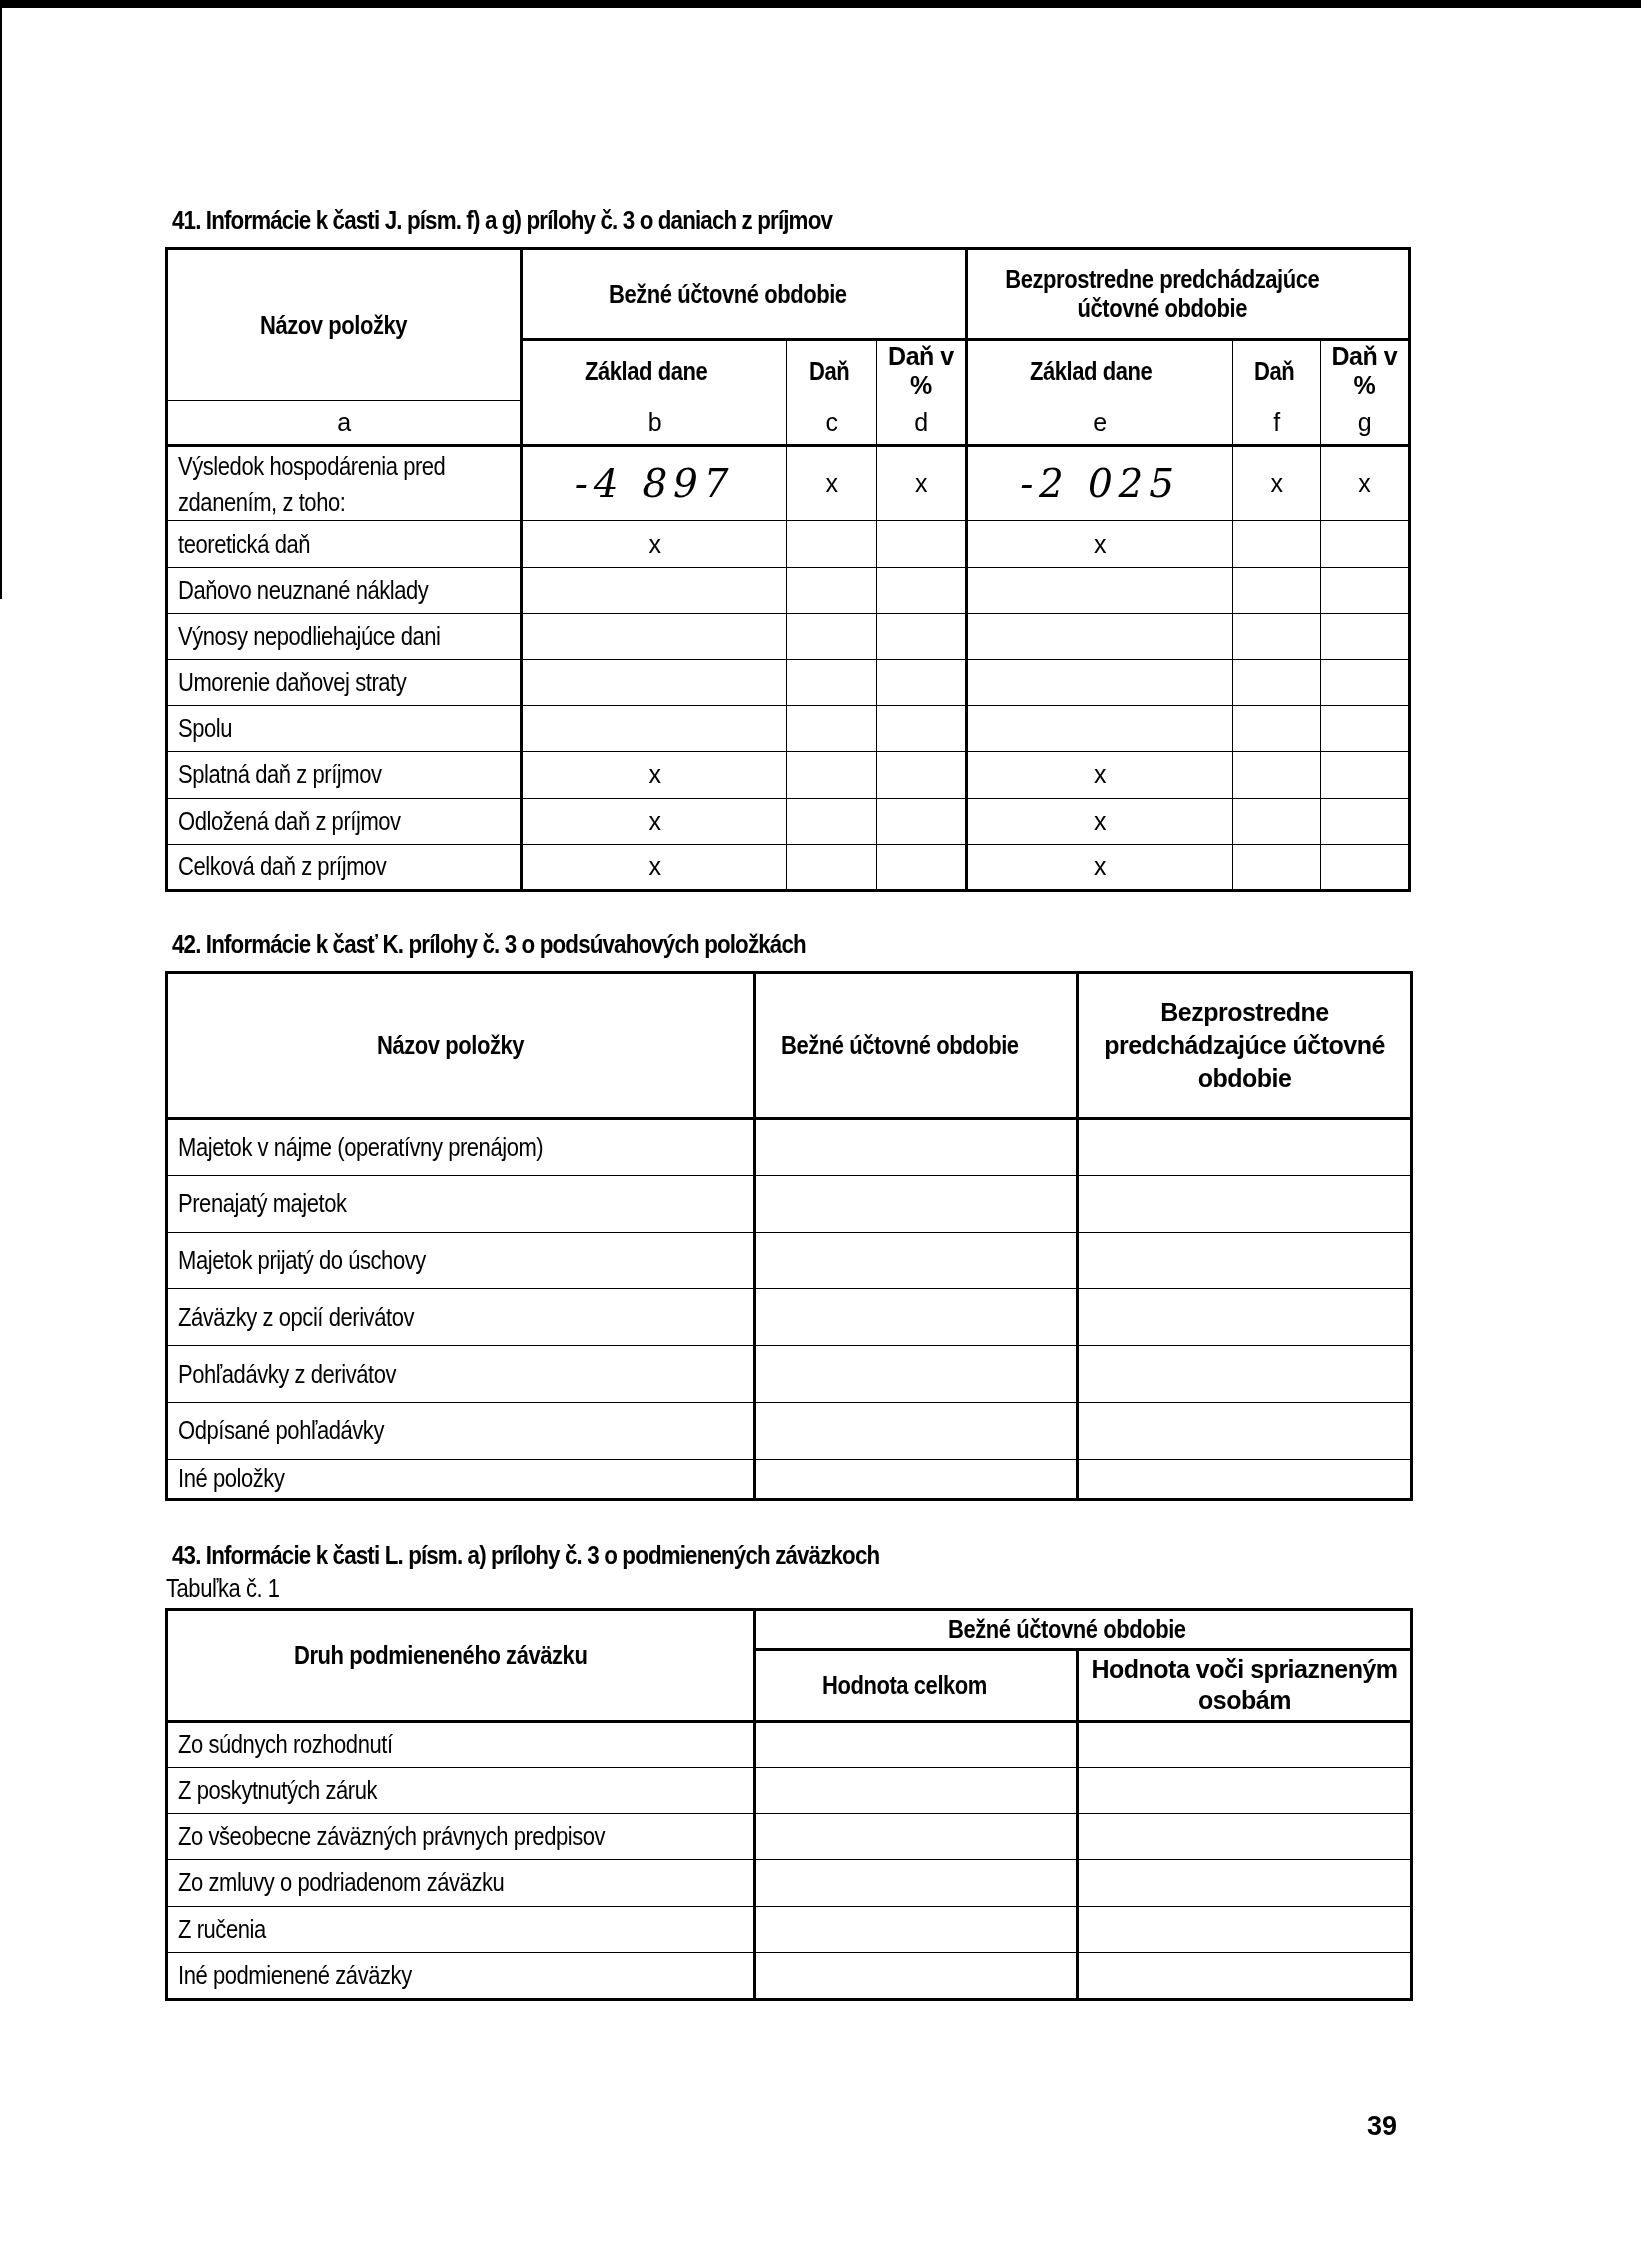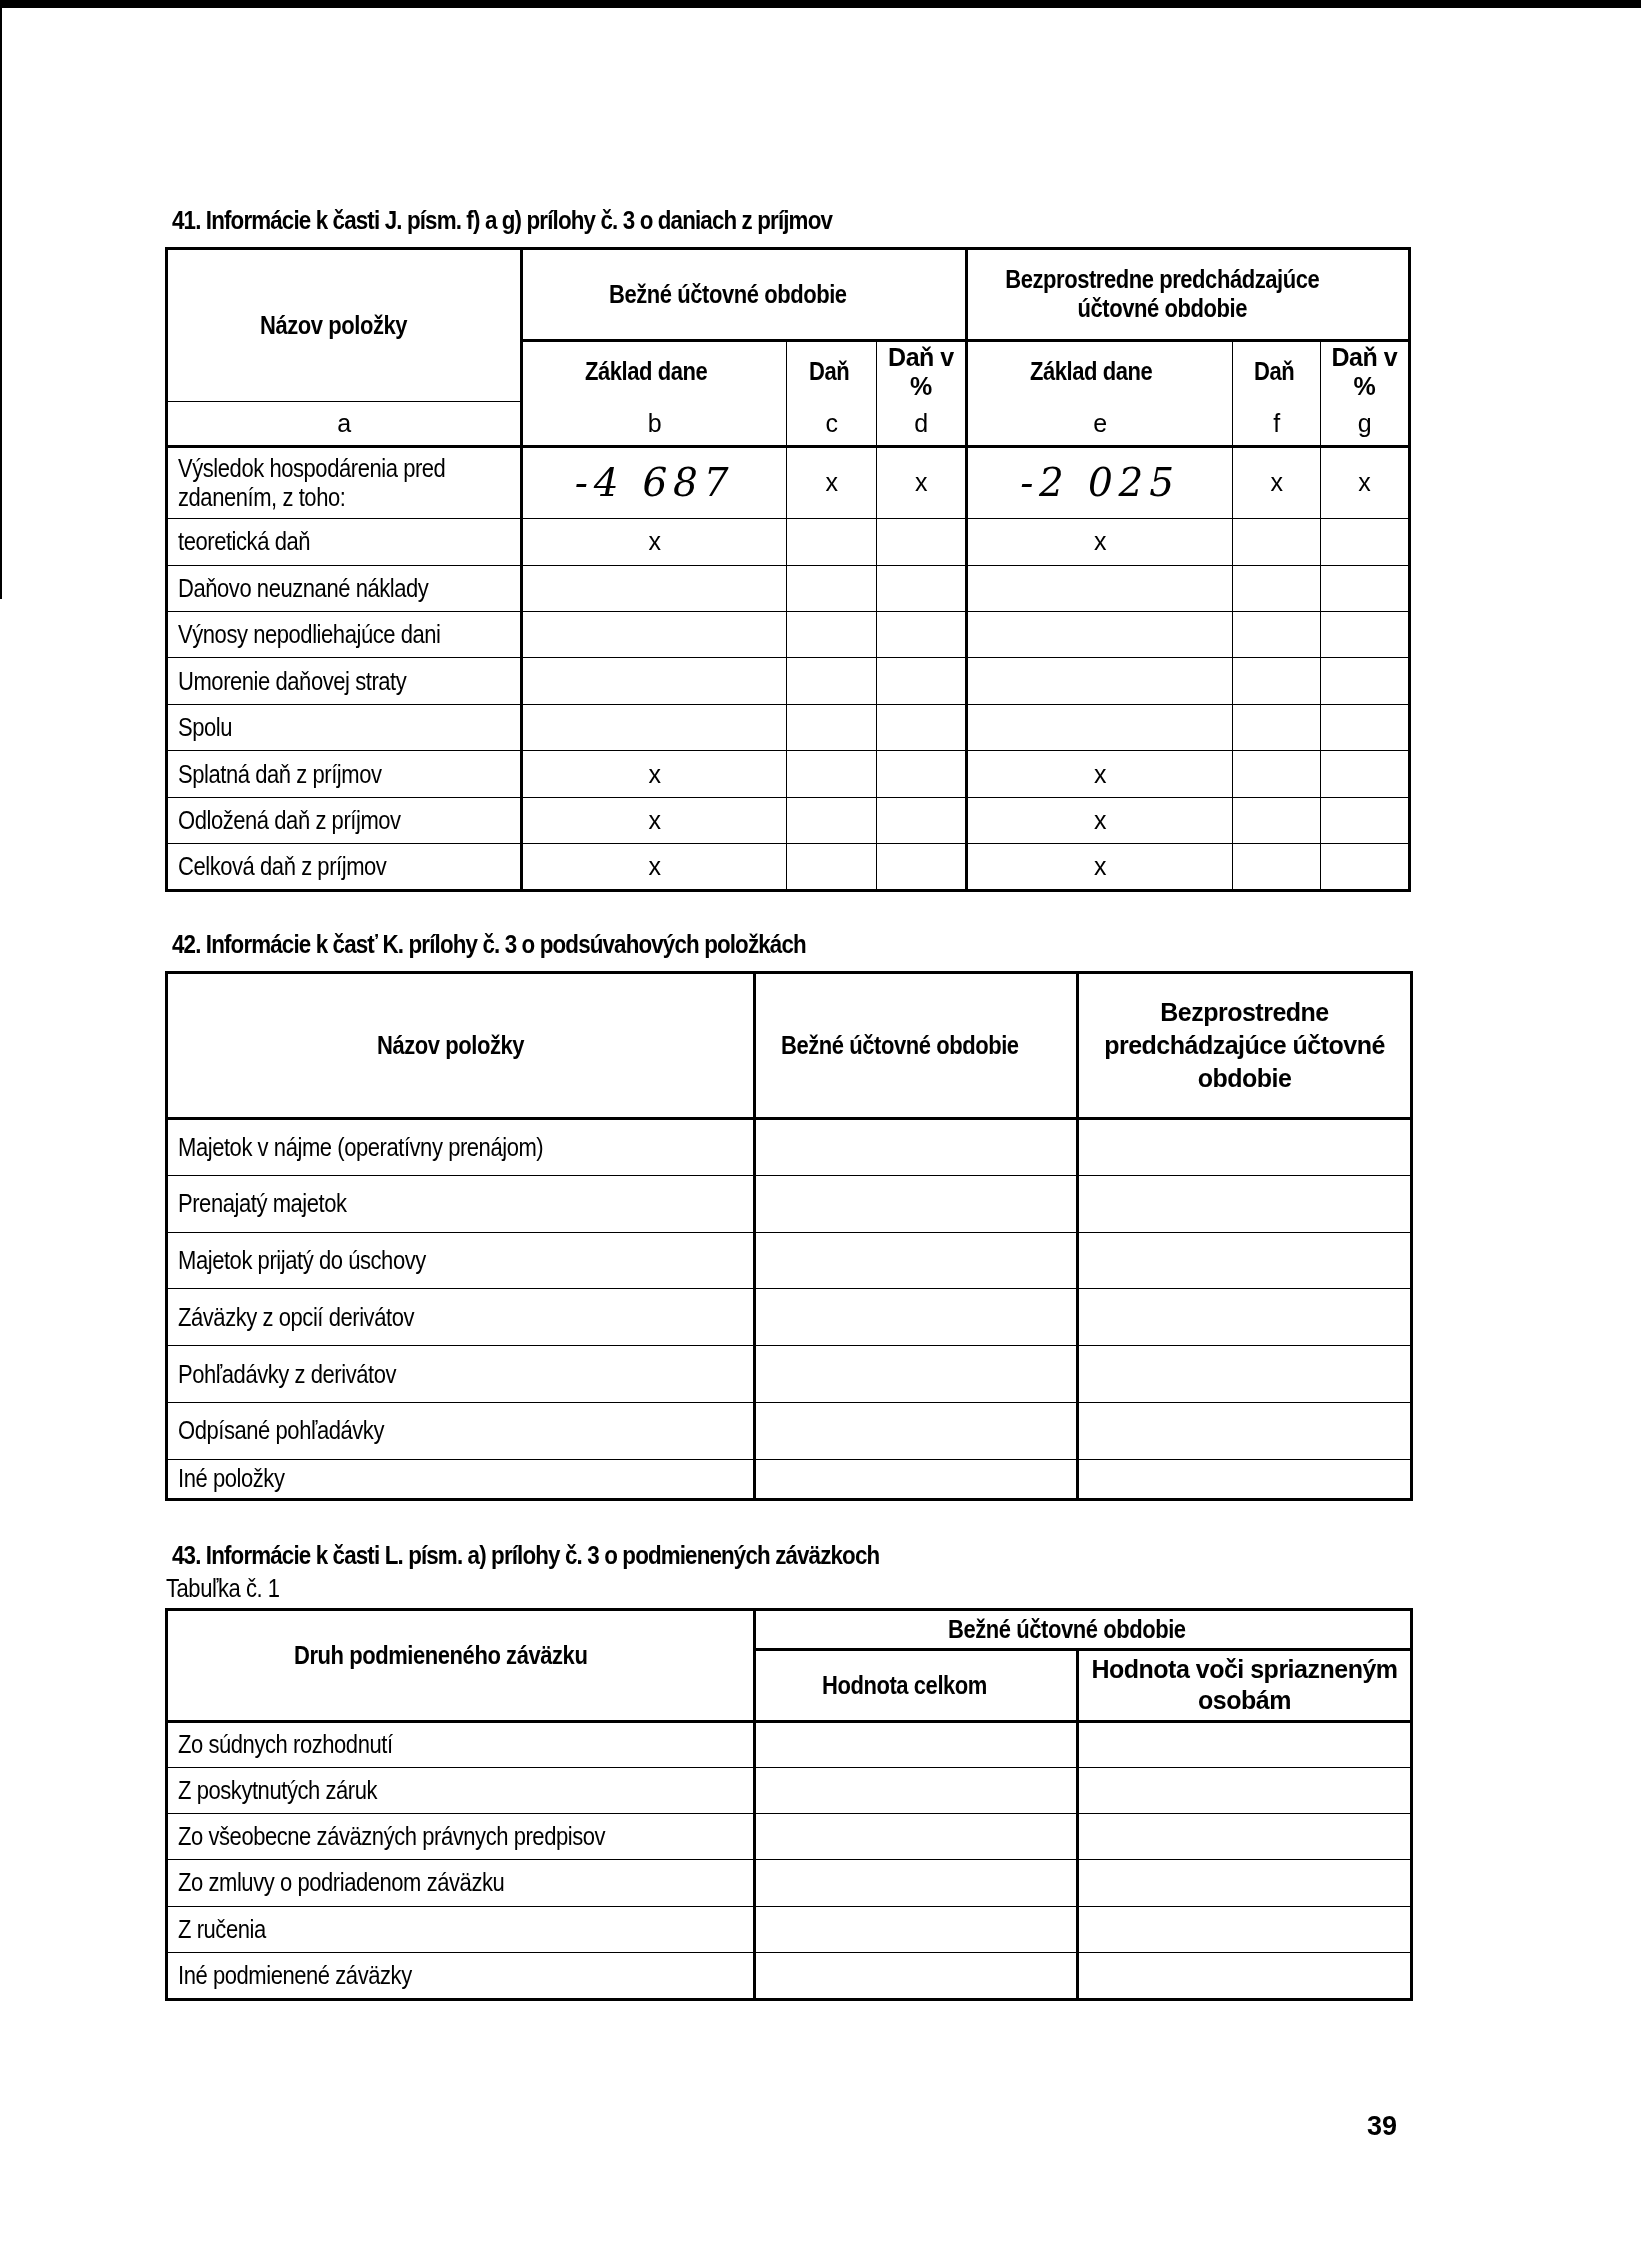--- a/index.html
+++ b/index.html
@@ -62,24 +62,24 @@
   <tr style="height:43px" class="thick-b">
     <td class="ctr" style="border-top:none; border-bottom:3.9px solid #000;">a</td>
     <td class="ctr thick-l" style="border-top:none; border-bottom:3.9px solid #000;">b</td>
     <td class="ctr" style="border-top:none; border-bottom:3.9px solid #000;">c</td>
     <td class="ctr" style="border-top:none; border-bottom:3.9px solid #000;">d</td>
     <td class="ctr thick-l" style="border-top:none; border-bottom:3.9px solid #000;">e</td>
     <td class="ctr" style="border-top:none; border-bottom:3.9px solid #000;">f</td>
     <td class="ctr" style="border-top:none; border-bottom:3.9px solid #000;">g</td>
   </tr>
   <tr style="height:70px">
-    <td class="lbl" style="white-space:normal; line-height:29px;">
+    <td class="lbl" style="white-space:normal; line-height:36px;">
           <span class="sq" style="display:block; width:328px;">Výsledok hospodárenia pred zdanením, z toho:</span>
         </td>
-    <td class="hand thick-l">-4 687</td>
+    <td class="hand thick-l">-4 897</td>
     <td class="ctr">x</td>
     <td class="ctr">x</td>
     <td class="hand thick-l">-2 025</td>
     <td class="ctr">x</td>
     <td class="ctr">x</td>
   </tr>
   <tr style="height:45px">
     <td class="lbl"><span class="sq">teoretická daň</span></td>
     <td class="ctr thick-l">x</td>
     <td class="ctr"></td>

